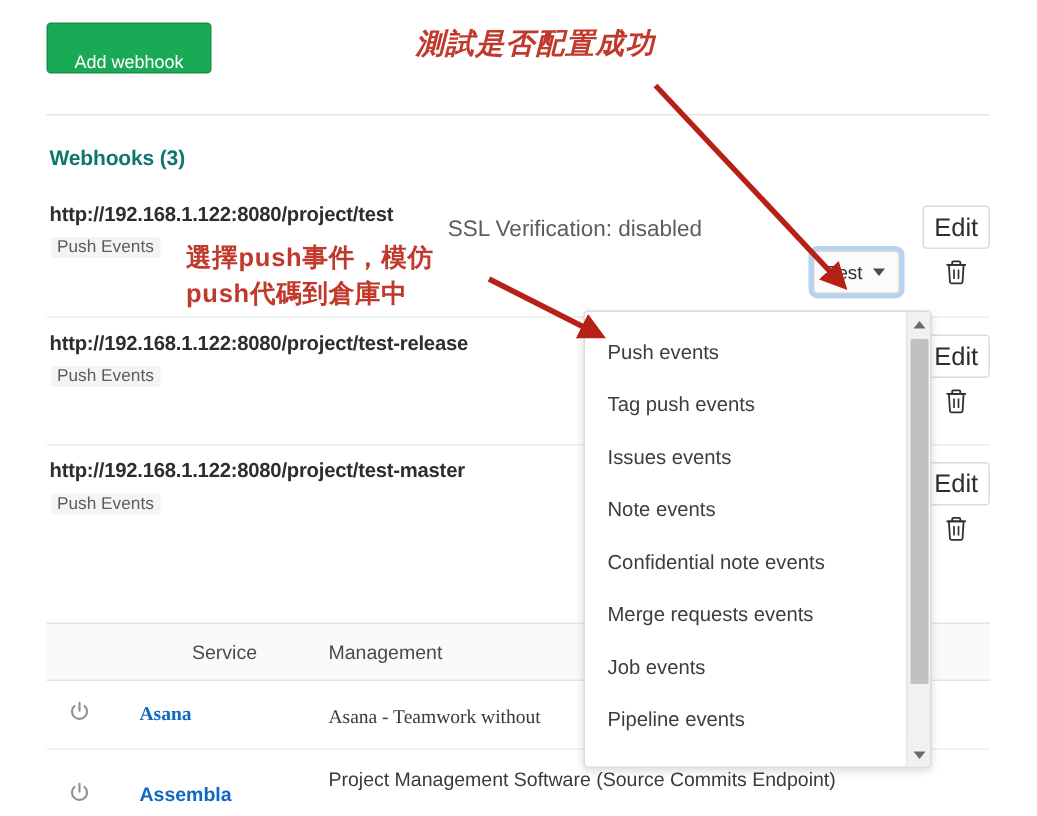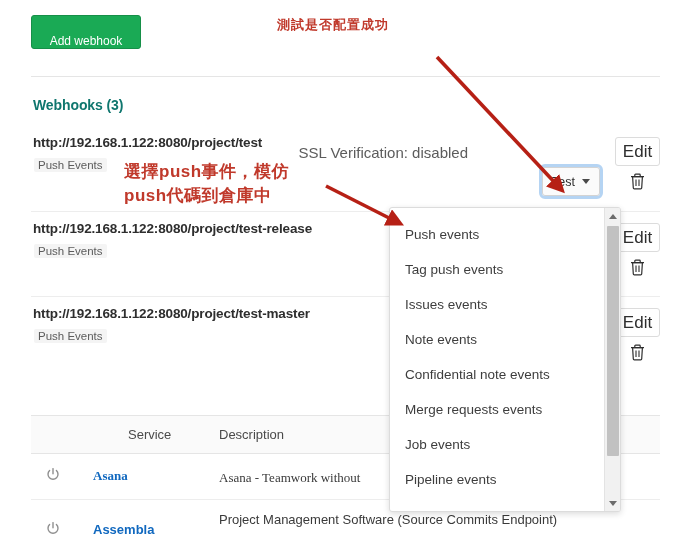--- a/index.html
+++ b/index.html
@@ -300,22 +300,23 @@
   .anno {
     position: absolute;
     color: #c0392b;
     font-weight: 700;
     white-space: pre;
     z-index: 60;
   }
   .anno1 {
     left: 277px;
     top: 16px;
-    font-size: 13px;
+    font-size: 19px;
     letter-spacing: 1px;
+    font-style: italic;
   }
   .anno2 {
     left: 124px;
     top: 160px;
     font-size: 17px;
     line-height: 24px;
     text-align: left;
     letter-spacing: 0.5px;
   }
   .arrow-svg {
@@ -383,21 +384,21 @@
       <path d="M1 3.6h13M5.6 1.2h3.8a.8.8 0 01.8.8v1.6H4.8V2a.8.8 0 01.8-.8z" fill="none" stroke="#2e2e2e" stroke-width="1.2"></path>
       <path d="M2.6 3.6h9.8l-.7 11.4a1 1 0 01-1 .9H4.3a1 1 0 01-1-.9L2.6 3.6z" fill="none" stroke="#2e2e2e" stroke-width="1.2"></path>
       <path d="M6 6.6v6.4M9 6.6v6.4" stroke="#2e2e2e" stroke-width="1.1"></path>
     </svg>
   </div>
 </div>
 
 <div class="svc-table">
   <div class="svc-head">
     <span class="c-svc">Service</span>
-    <span class="c-desc">Description</span>
+    <span class="c-desc">Management</span>
   </div>
   <div class="svc-row row1">
     <svg class="svc-power" viewBox="0 0 16 16">
       <path d="M8 1.6v5.2" stroke="#8f8f8f" stroke-width="1.4" fill="none" stroke-linecap="round"></path>
       <path d="M4.6 3.6a5 5 0 106.8 0" stroke="#8f8f8f" stroke-width="1.4" fill="none" stroke-linecap="round"></path>
     </svg>
     <span class="svc-name">Asana</span>
     <span class="svc-desc">Asana - Teamwork without</span>
   </div>
   <div class="svc-row row2">

